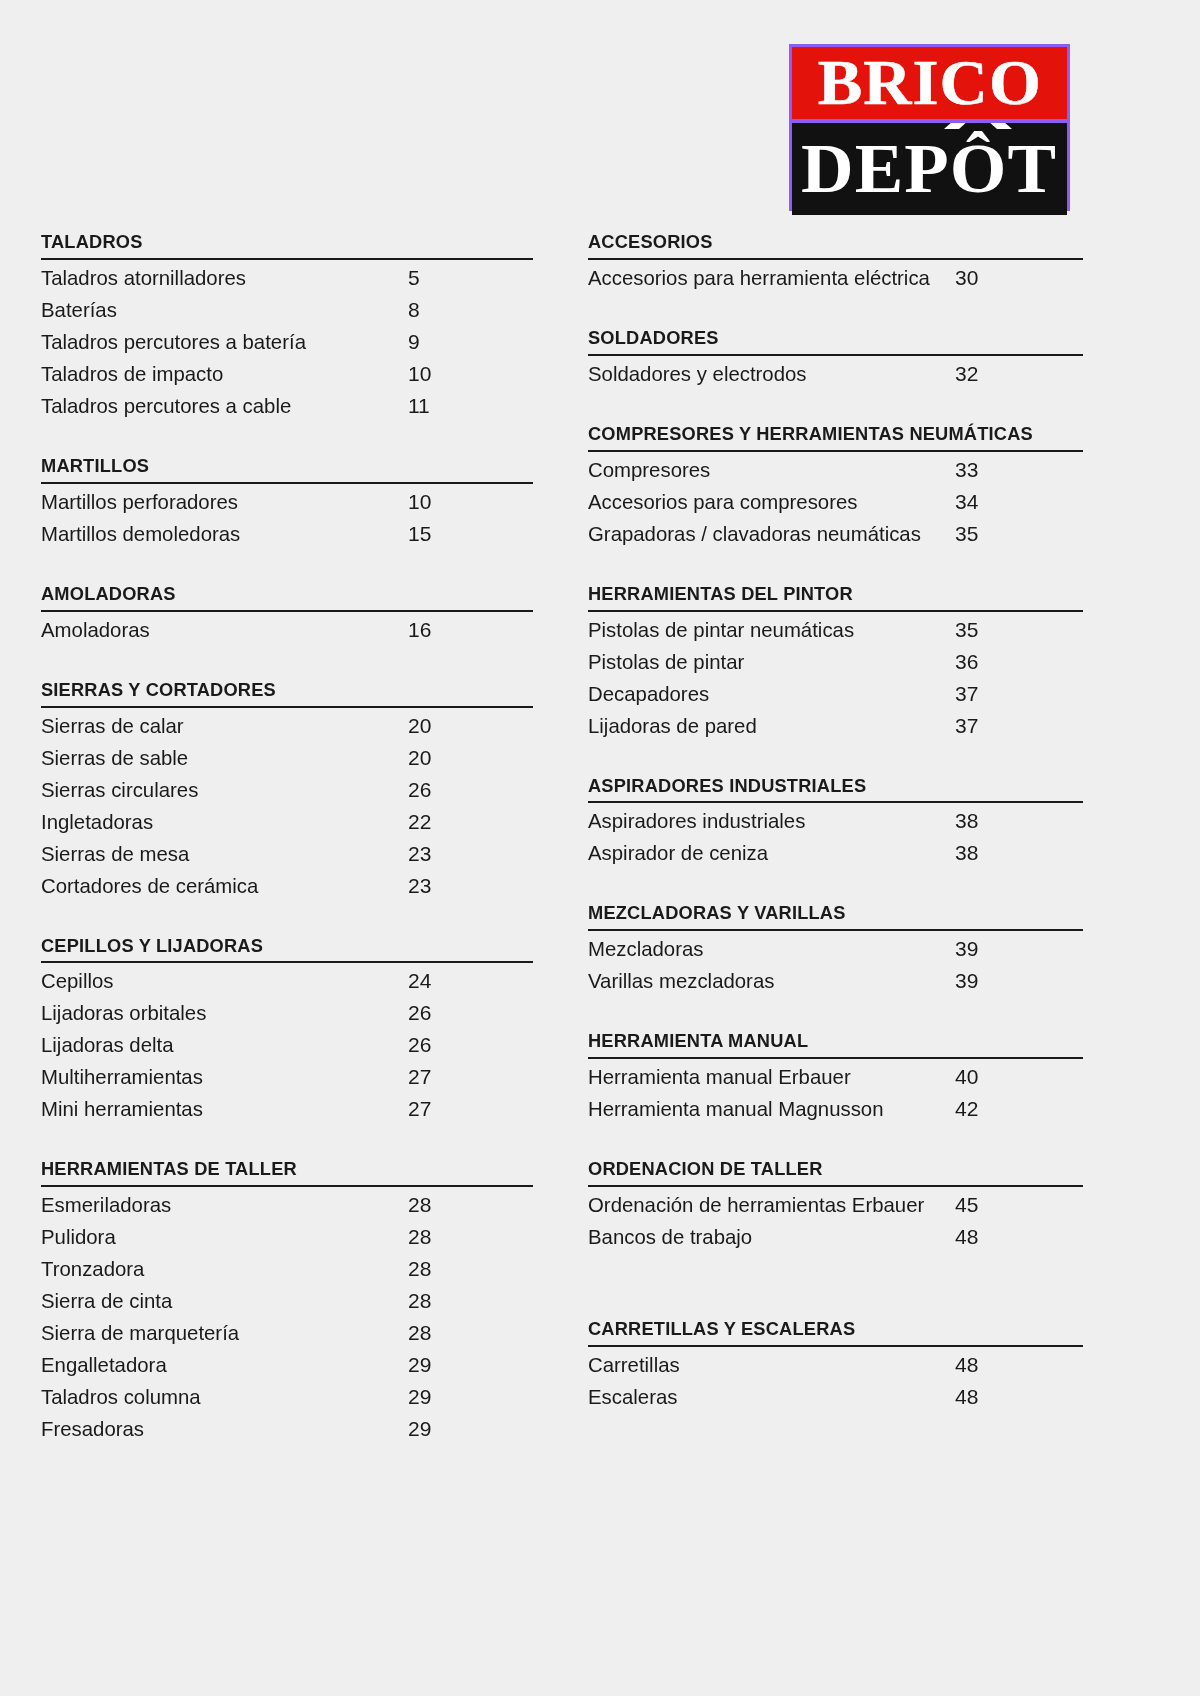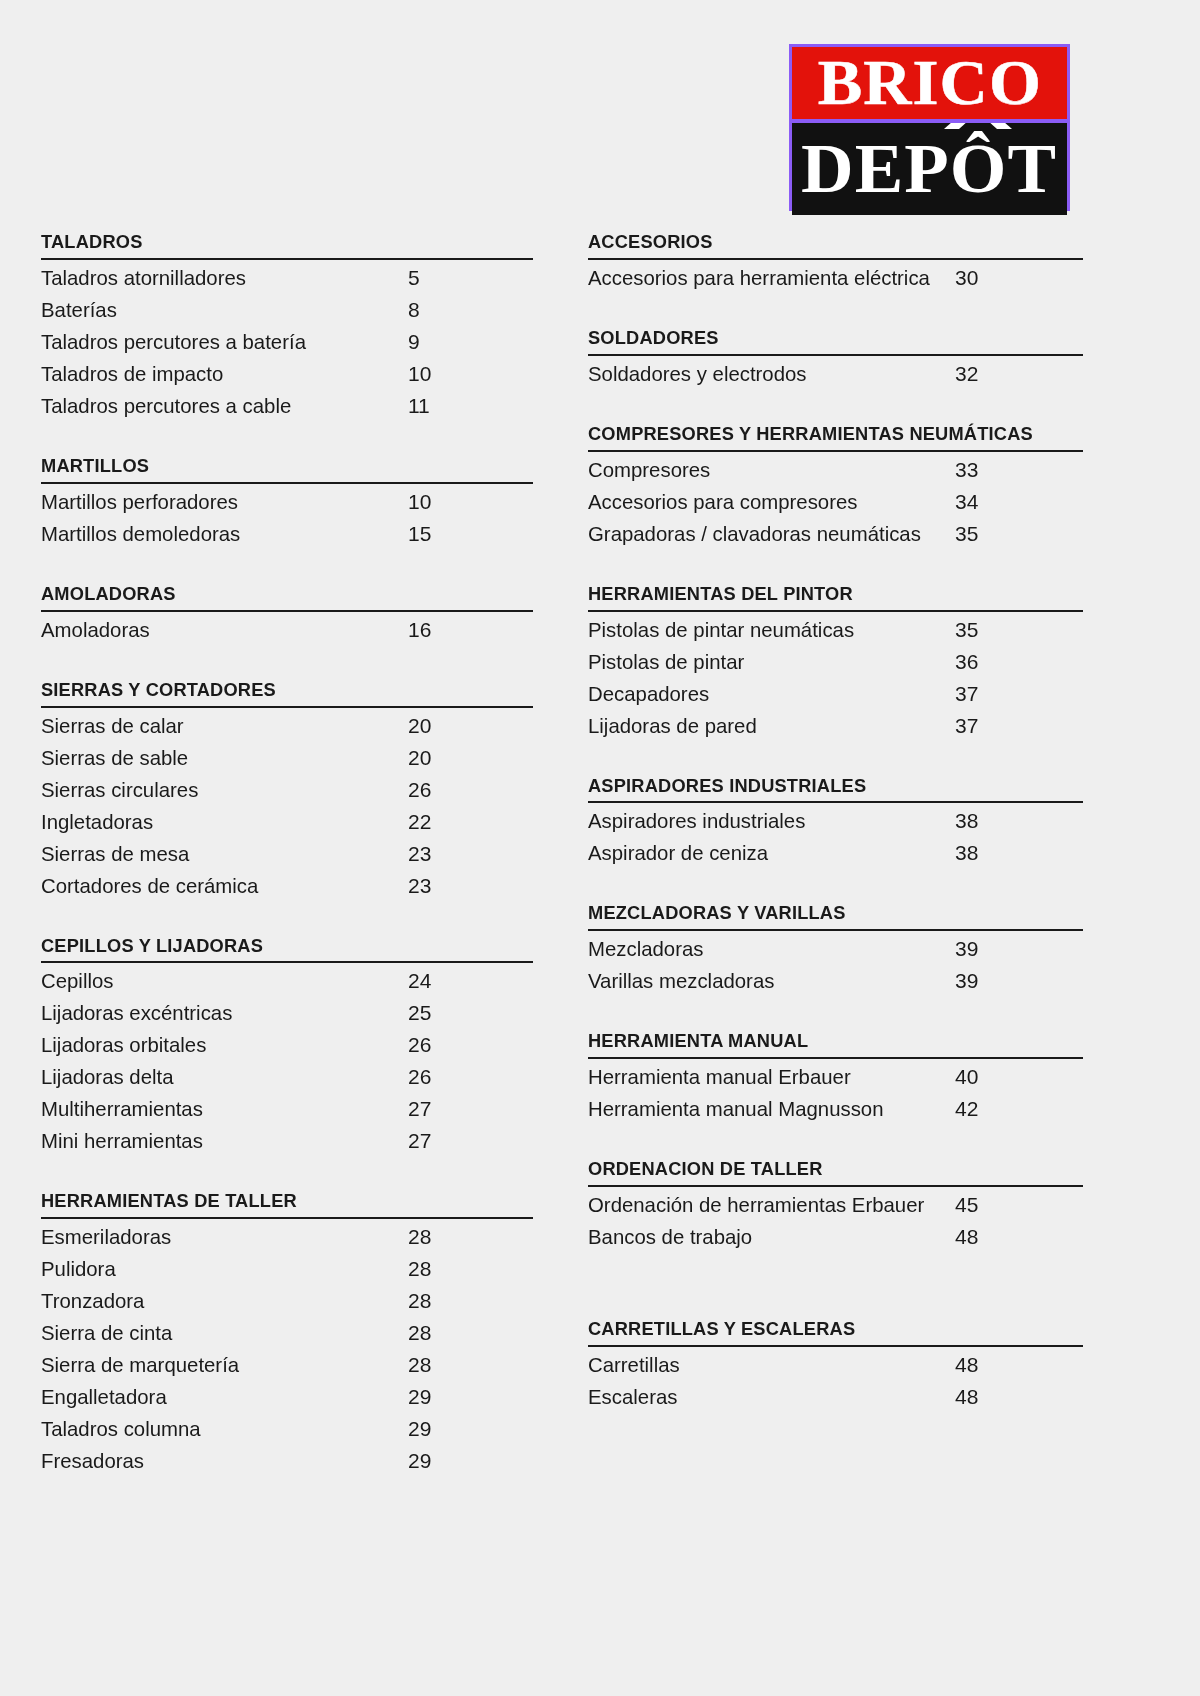--- a/index.html
+++ b/index.html
@@ -239,24 +239,20 @@
       </div>
       <div class="gap-std"></div>
       <div class="section">
         <div class="section-title">CEPILLOS Y LIJADORAS</div>
         <div class="section-rule"></div>
         <div class="entry">
           <span class="entry-label">Cepillos</span>
           <span class="entry-page">24</span>
         </div>
         <div class="entry">
-          <span class="entry-label">Lijadoras excéntricas</span>
-          <span class="entry-page">25</span>
-        </div>
-        <div class="entry">
           <span class="entry-label">Lijadoras orbitales</span>
           <span class="entry-page">26</span>
         </div>
         <div class="entry">
           <span class="entry-label">Lijadoras delta</span>
           <span class="entry-page">26</span>
         </div>
         <div class="entry">
           <span class="entry-label">Multiherramientas</span>
           <span class="entry-page">27</span>

